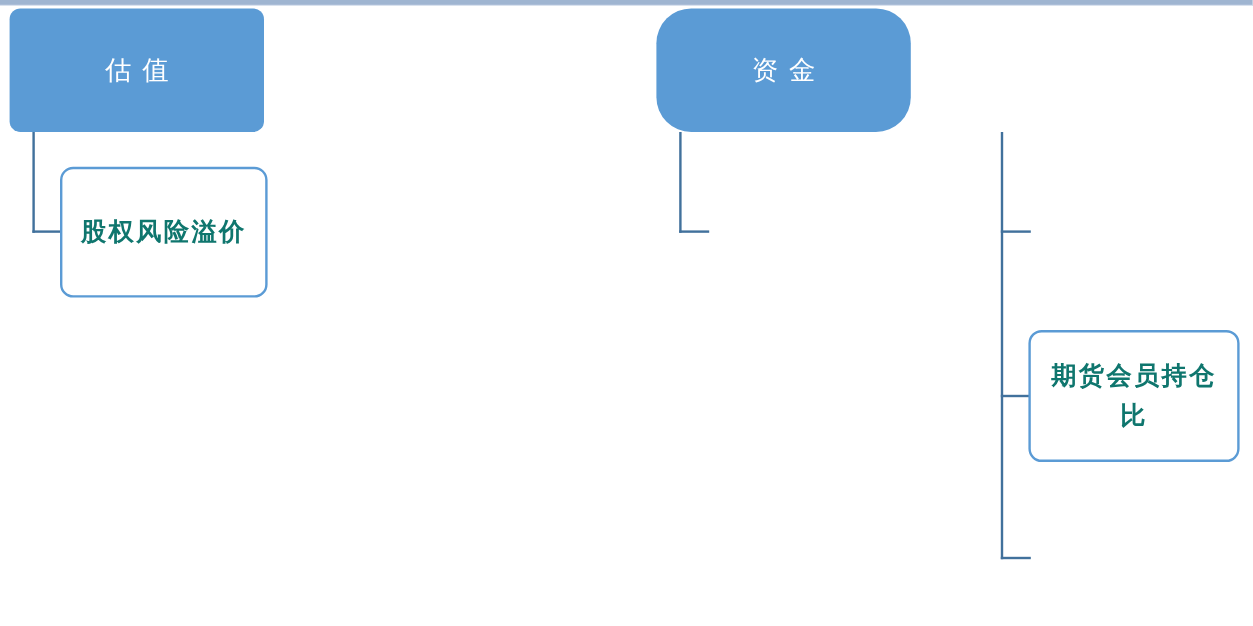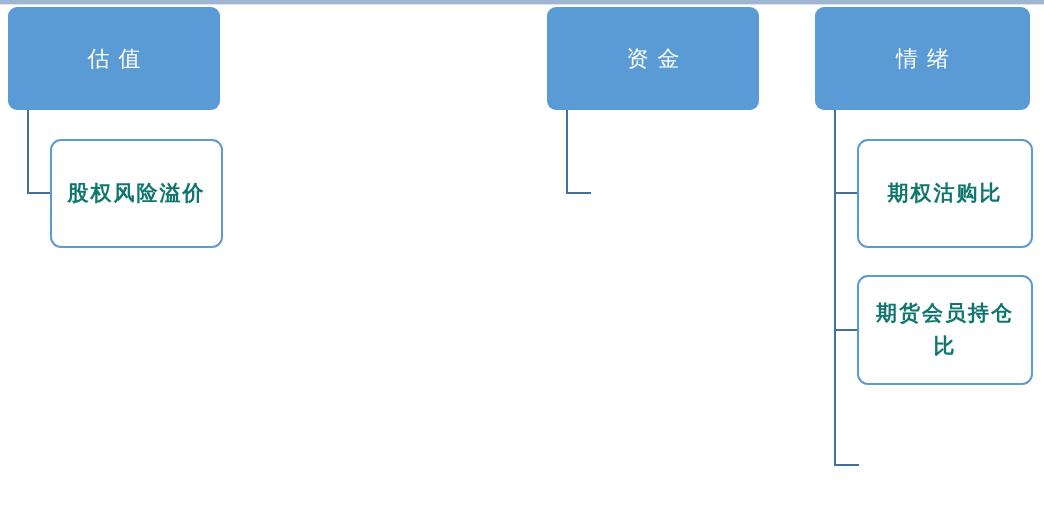--- a/index.html
+++ b/index.html
@@ -19,21 +19,21 @@
 
   .header-box{
     position:absolute;top:7px;left:0;height:103px;
     background:#5B9BD5;border-radius:9px;
     display:flex;align-items:center;justify-content:center;
     color:#ffffff;font-size:22px;letter-spacing:9px;text-indent:9px;
     font-weight:400;
   }
   .c1 .header-box{width:212px;}
   .c2 .header-box{width:210px;}
-  .c3 .header-box{width:212px;}
+  .c3 .header-box{width:212px;border-radius:29px;}
   .c4 .header-box{width:215px;}
 
   .child-box{
     position:absolute;left:42px;width:173px;
     background:#ffffff;border:2.5px solid #5B9BD5;border-radius:11px;
     display:flex;align-items:center;justify-content:center;
     text-align:center;color:#0f766e;font-weight:700;font-size:21px;
     line-height:1.55;letter-spacing:2px;padding:0 13px;box-sizing:border-box;
   }
   .c4 .child-box{width:176px;}
@@ -75,27 +75,21 @@
 
   <div class="col c3">
     <div class="header-box">
       <span>资金</span>
     </div>
     <div class="vline"></div>
     <div class="stub stub0"></div>
   </div>
 
   <div class="col c4">
-    <div class="header-box">
-      <span>情绪</span>
-    </div>
     <div class="vline"></div>
     <div class="stub stub0"></div>
     <div class="stub stub1"></div>
     <div class="stub stub2"></div>
-    <div class="child-box row0">
-      <span>期权沽购比</span>
-    </div>
     <div class="child-box row1">
       <span>期货会员持仓比</span>
     </div>
   </div>
 </div>
 
 </body></html>

